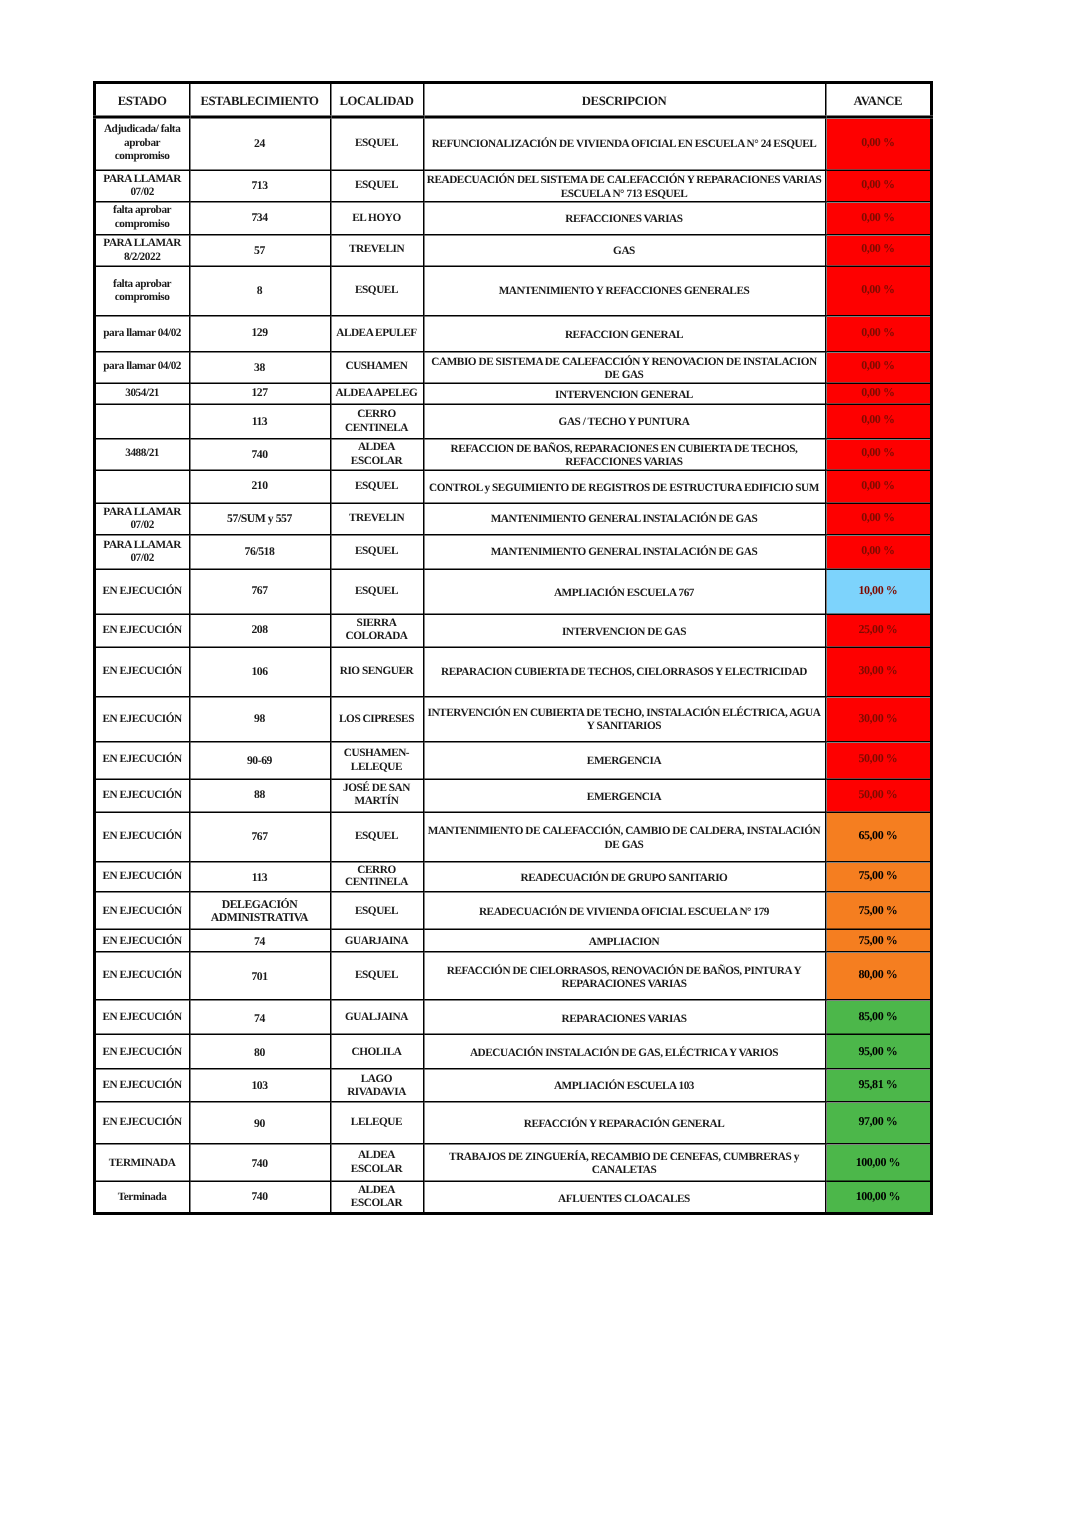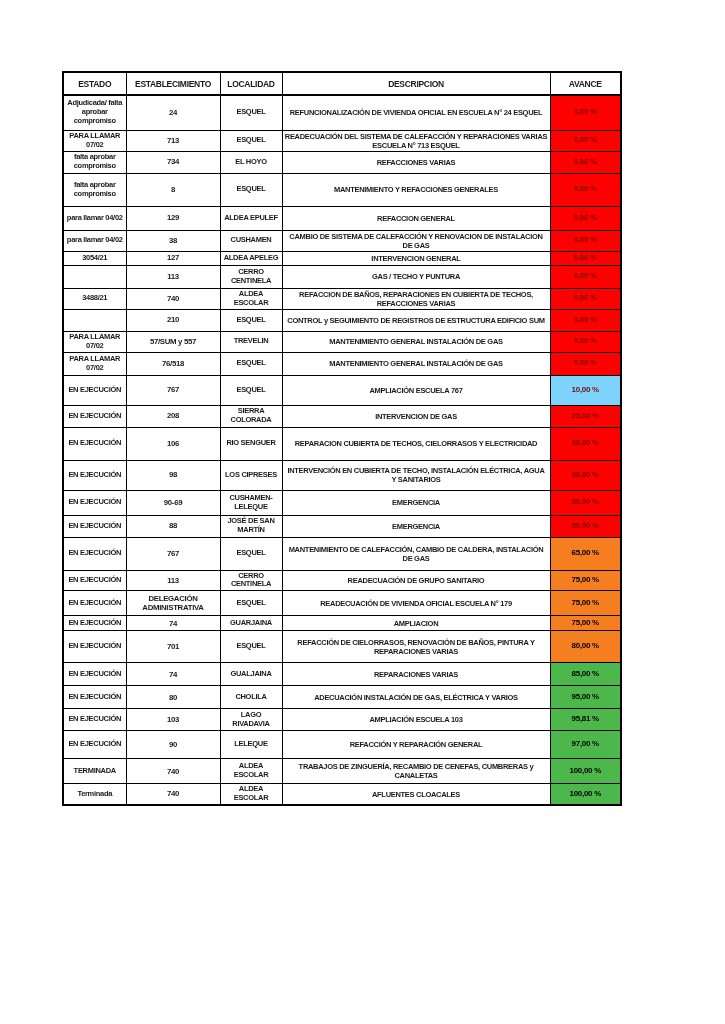--- a/index.html
+++ b/index.html
@@ -7,25 +7,26 @@
     position: relative;
     width: 725px;
     height: 1024px;
     background: #ffffff;
     font-family: "Liberation Sans", sans-serif;
     overflow: hidden;
   }
   table.works {
     position: absolute;
     left: 62px;
-    top: 71px;
+    top: 54px;
     width: 558px;
     border-collapse: collapse;
     table-layout: fixed;
     border: 2px solid #000000;
+    font-family: Liberation Serif, serif;
   }
   table.works th, table.works td {
     border: 1px solid #000000;
     font-weight: bold;
     color: #1a1a1a;
     text-align: center;
     vertical-align: middle;
     padding: 1px 2px;
     letter-spacing: -0.3px;
     overflow: hidden;
@@ -83,20 +84,27 @@
           <td class="td-desc">READECUACIÓN DEL SISTEMA DE CALEFACCIÓN Y REPARACIONES VARIAS ESCUELA N° 713 ESQUEL</td>
           <td class="td-avance" style="background: rgb(254, 0, 0); color: rgb(126, 11, 0);">0,00 %</td>
         </tr>
         <tr style="height: 22px;">
           <td class="td-estado">falta aprobar compromiso</td>
           <td class="td-estab">734</td>
           <td class="td-localidad">EL HOYO</td>
           <td class="td-desc">REFACCIONES VARIAS</td>
           <td class="td-avance" style="background: rgb(254, 0, 0); color: rgb(126, 11, 0);">0,00 %</td>
         </tr>
+        <tr style="height: 21px;">
+          <td class="td-estado">PARA LLAMAR 8/2/2022</td>
+          <td class="td-estab">57</td>
+          <td class="td-localidad">TREVELIN</td>
+          <td class="td-desc">GAS</td>
+          <td class="td-avance" style="background: rgb(254, 0, 0); color: rgb(126, 11, 0);">0,00 %</td>
+        </tr>
         <tr style="height: 33px;">
           <td class="td-estado">falta aprobar compromiso</td>
           <td class="td-estab">8</td>
           <td class="td-localidad">ESQUEL</td>
           <td class="td-desc">MANTENIMIENTO Y REFACCIONES GENERALES</td>
           <td class="td-avance" style="background: rgb(254, 0, 0); color: rgb(126, 11, 0);">0,00 %</td>
         </tr>
         <tr style="height: 24px;">
           <td class="td-estado">para llamar 04/02</td>
           <td class="td-estab">129</td>

